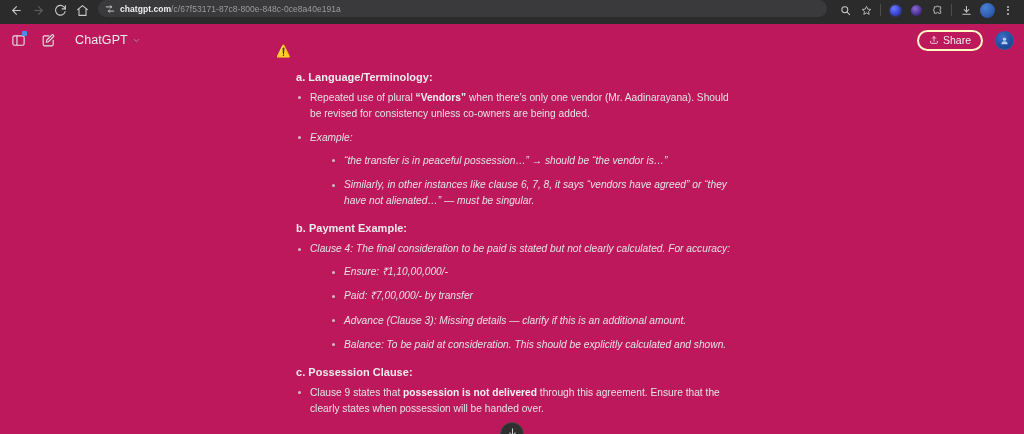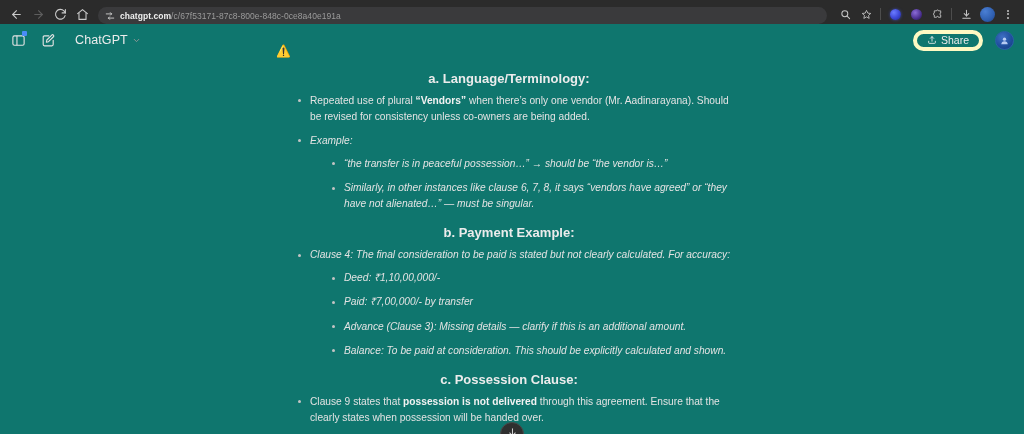--- a/index.html
+++ b/index.html
@@ -11,21 +11,21 @@
     background: #212121;
     font-family: "Liberation Sans", sans-serif;
   }
 
   
   .browser-toolbar {
     height: 24px;
     width: 100%;
     background: #2b2b2b;
     display: flex;
-    align-items: flex-end;
+    align-items: flex-start;
     padding: 0 6px;
     gap: 2px;
     position: relative;
     z-index: 20;
   }
 
   .nav-btn {
     width: 20px;
     height: 20px;
     display: flex;
@@ -114,21 +114,21 @@
   }
 
   .menu-dots { display: flex; flex-direction: column; gap: 1.5px; align-items: center; }
   .menu-dots i { width: 2px; height: 2px; border-radius: 50%; background: #c5c5c5; display: block; }
 
   
   .page {
     position: relative;
     width: 100%;
     height: 410px;
-    background: #0f766e;
+    background: #be185d;
     overflow: hidden;
   }
 
   .chat-header {
     height: 32px;
     display: flex;
     align-items: center;
     padding: 0 10px 0 6px;
     gap: 6px;
     position: relative;
@@ -171,21 +171,21 @@
   .chev { color: #9a9a9a; display: block; }
 
   .hdr-spacer { flex: 1 1 auto; }
 
   .share-btn {
     display: flex;
     align-items: center;
     gap: 4px;
     height: 21px;
     padding: 0 10px;
-    border: 4px solid #fef9c3;
+    border: 2px solid #fef9c3;
     border-radius: 11px;
     color: #ececec;
     font-size: 10.5px;
     flex: 0 0 auto;
   }
   .share-btn svg { display: block; }
 
   .user-avatar {
     width: 19px; height: 19px; border-radius: 50%;
     background: radial-gradient(circle at 38% 30%, #3f6fc4 0%, #1f4f9e 55%, #143a7a 100%);
@@ -220,26 +220,25 @@
     display: flex;
     align-items: flex-start;
     gap: 5px;
     line-height: 1.25;
     letter-spacing: -0.05px;
     margin-bottom: 11px;
   }
   .warn-glyph { font-size: 12px; line-height: 1.3; }
 
   .sub-head {
-    font-size: 13px;
+    font-size: 11px;
     font-weight: bold;
     color: #ececec;
-    margin: 13px 0 7px 6px;
+    margin: 13px 0 7px 20px;
     letter-spacing: 0.02px;
-    text-align: center;
   }
   .sub-head:first-of-type { margin-top: 0; }
 
   ul.lvl1 {
     list-style: none;
     margin: 0 0 0 22px;
     padding: 0;
   }
   ul.lvl2 {
     list-style: none;
@@ -447,21 +446,21 @@
           <ul class="lvl1">
             <li class="bullet">Repeated use of plural <b>“Vendors”</b> when there’s only one vendor (Mr. Aadinarayana). Should be revised for consistency unless co-owners are being added.</li>
             <li class="bullet tight">Example:<ul class="lvl2">
                 <li class="bullet">“the transfer is in peaceful possession…” → should be “the vendor is…”</li>
                 <li class="bullet">Similarly, in other instances like clause 6, 7, 8, it says “vendors have agreed” or “they have not alienated…” — must be singular.</li>
               </ul></li>
           </ul>
           <div class="sub-head">b. Payment Example:</div>
           <ul class="lvl1">
             <li class="bullet tight">Clause 4: The final consideration to be paid is stated but not clearly calculated. For accuracy:<ul class="lvl2">
-                <li class="bullet">Deed: ₹1,10,00,000/-</li>
+                <li class="bullet">Ensure: ₹1,10,00,000/-</li>
                 <li class="bullet">Paid: ₹7,00,000/- by transfer</li>
                 <li class="bullet">Advance (Clause 3): Missing details — clarify if this is an additional amount.</li>
                 <li class="bullet">Balance: To be paid at consideration. This should be explicitly calculated and shown.</li>
               </ul></li>
           </ul>
           <div class="sub-head">c. Possession Clause:</div>
           <ul class="lvl1">
             <li class="bullet">Clause 9 states that <b>possession is not delivered</b> through this agreement. Ensure that the  clearly states when possession will be handed over.</li>
           </ul>
         </div>

